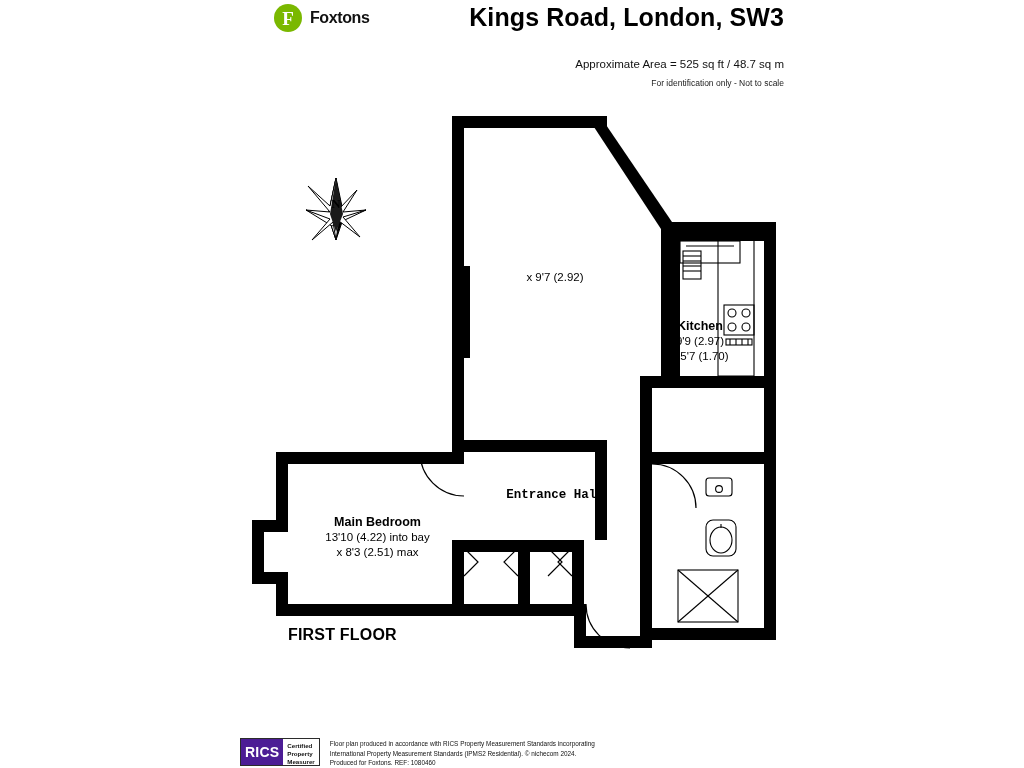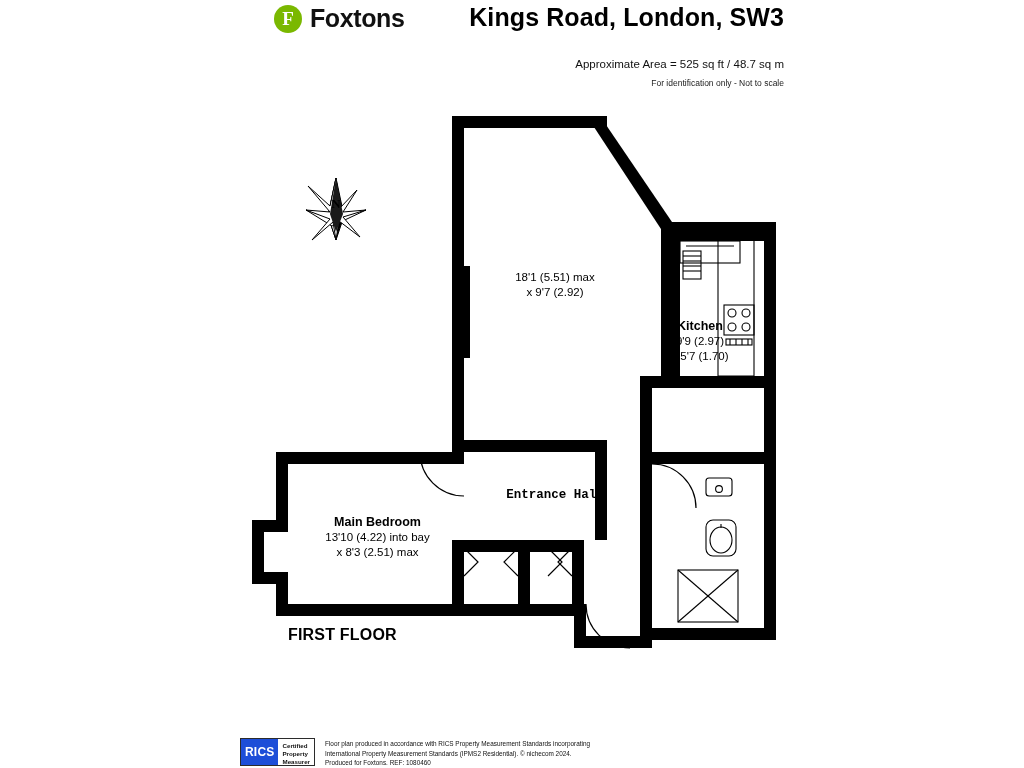--- a/index.html
+++ b/index.html
@@ -33,21 +33,21 @@
     display: flex;
     align-items: center;
     justify-content: center;
     color: #ffffff;
     font-size: 19px;
     font-weight: bold;
     font-family: "Liberation Serif", serif;
     line-height: 1;
   }
   #brand .brand-name {
-    font-size: 25px;
+    font-size: 16px;
     font-weight: bold;
     letter-spacing: -0.4px;
     color: #111111;
     font-family: "Liberation Sans", sans-serif;
   }
 
   #title-block {
     position: absolute;
     right: 240px;
     top: 0px;
@@ -120,23 +120,23 @@
     gap: 10px;
   }
   #rics-badge {
     border: 1px solid #2b2b2b;
     height: 26px;
     display: flex;
     align-items: stretch;
     background: #ffffff;
   }
   #rics-badge .rics-mark {
-    background: #1d4ed8;
+    background: #4c1d95;
     color: #ffffff;
-    font-size: 12px;
+    font-size: 14px;
     font-weight: bold;
     padding: 0 4px;
     display: flex;
     align-items: center;
     letter-spacing: 0.2px;
   }
   #rics-badge .rics-text {
     font-size: 6.2px;
     line-height: 1.32;
     padding: 3px 4px 0 4px;
@@ -276,21 +276,20 @@
     <path d="M336,178 L344,216 L336,240 L328,216 Z" fill="#000000" stroke="#000000" stroke-width="1"></path>
     <path d="M336,240 L328,216 L336,178" fill="#ffffff" stroke="#000000" stroke-width="1"></path>
     <path d="M306,210 L332,218 L366,210 L332,226 Z" fill="#ffffff" stroke="#000000" stroke-width="1"></path>
     <path d="M336,178 L330,206 L308,186 L330,212 L306,210 L330,219 L312,240 L333,222 L336,240 L339,221 L360,237 L343,217 L366,210 L343,212 L357,190 L340,208 Z" fill="#ffffff" stroke="#000000" stroke-width="1"></path>
     <path d="M336,178 L343,214 L336,232 L330,214 Z" fill="#1a1a1a"></path>
     <text x="336" y="208" font-family="Liberation Serif, serif" font-size="13" font-weight="bold" fill="#000000" text-anchor="middle">N</text>
   </g>
 </svg>
 
 <div class="room-label" id="lbl-reception">
-  <div class="rdim">18'1 (5.51) max</div>
   <div class="rdim">x 9'7 (2.92)</div>
 </div>
 
 <div class="room-label" id="lbl-kitchen">
   <div class="rname">Kitchen</div>
   <div class="rdim">9'9 (2.97)</div>
   <div class="rdim">x 5'7 (1.70)</div>
 </div>
 
 <div class="room-label" id="lbl-hall">

